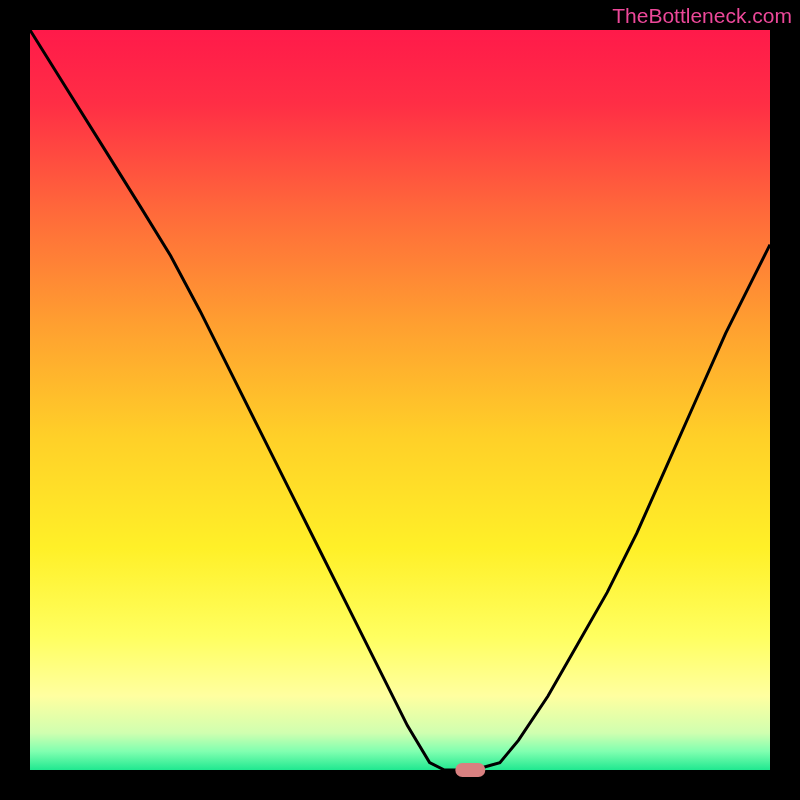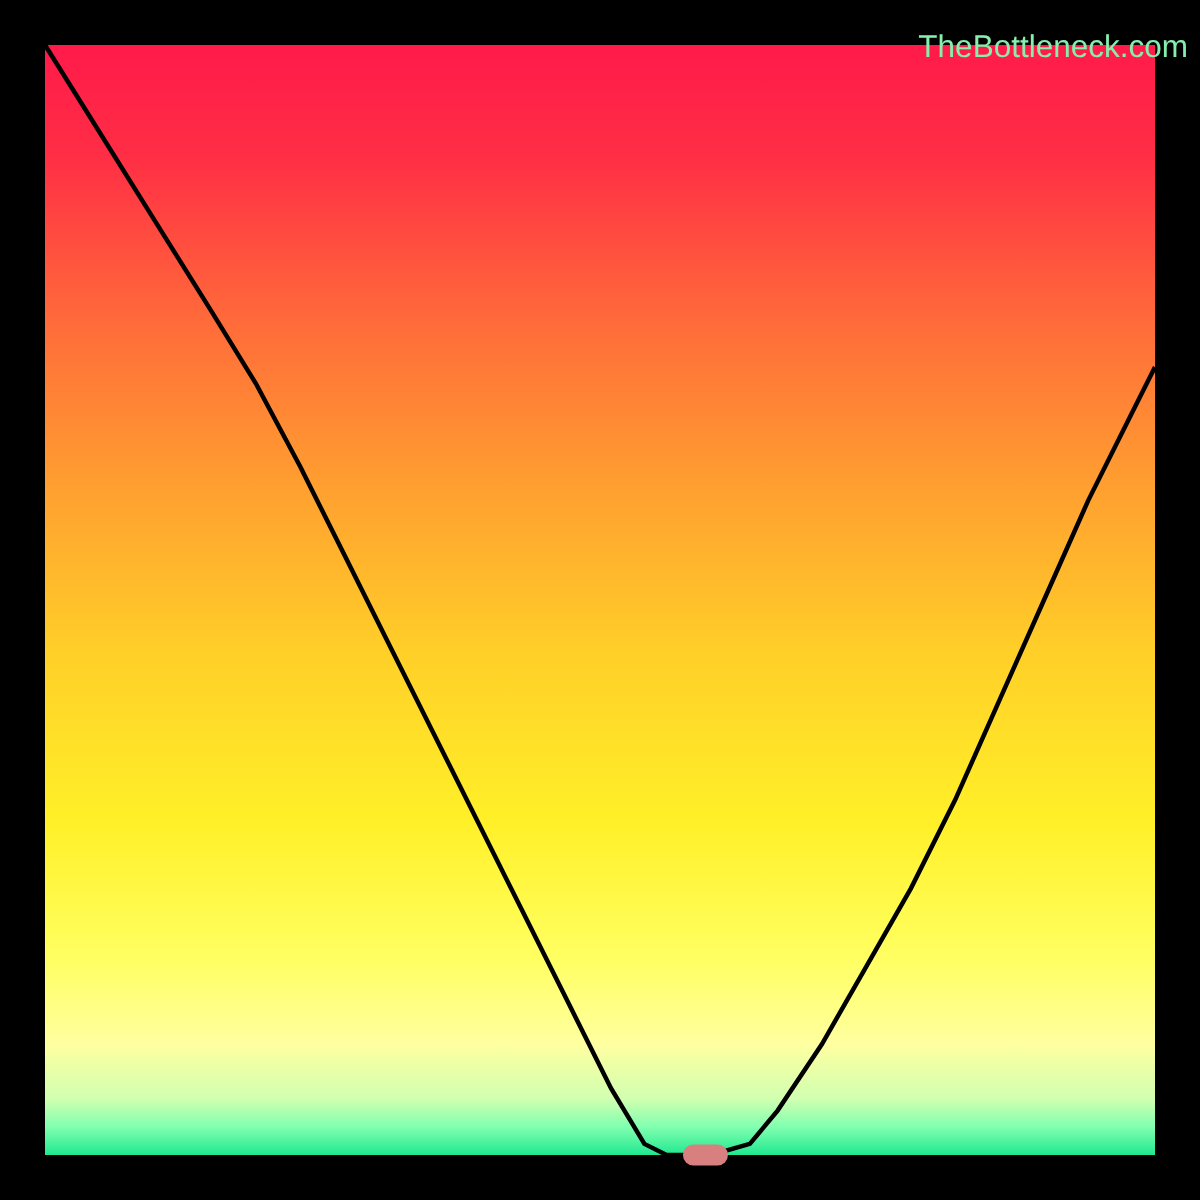--- a/index.html
+++ b/index.html
@@ -15,25 +15,24 @@
     position: absolute;
     top: 0;
     left: 0;
     width: 800px;
     height: 800px;
   }
   .watermark {
     position: absolute;
     top: 4px;
     right: 8px;
-    color: #86efac;
+    color: #ec4899;
     font-size: 21px;
     font-weight: normal;
     z-index: 10;
-    margin-top: 16px;
   }
   svg {
     display: block;
   }
 </style>
 </head>
 <body>
 
 <div class="chart-container">
   <svg id="chart-svg" width="800" height="800">

